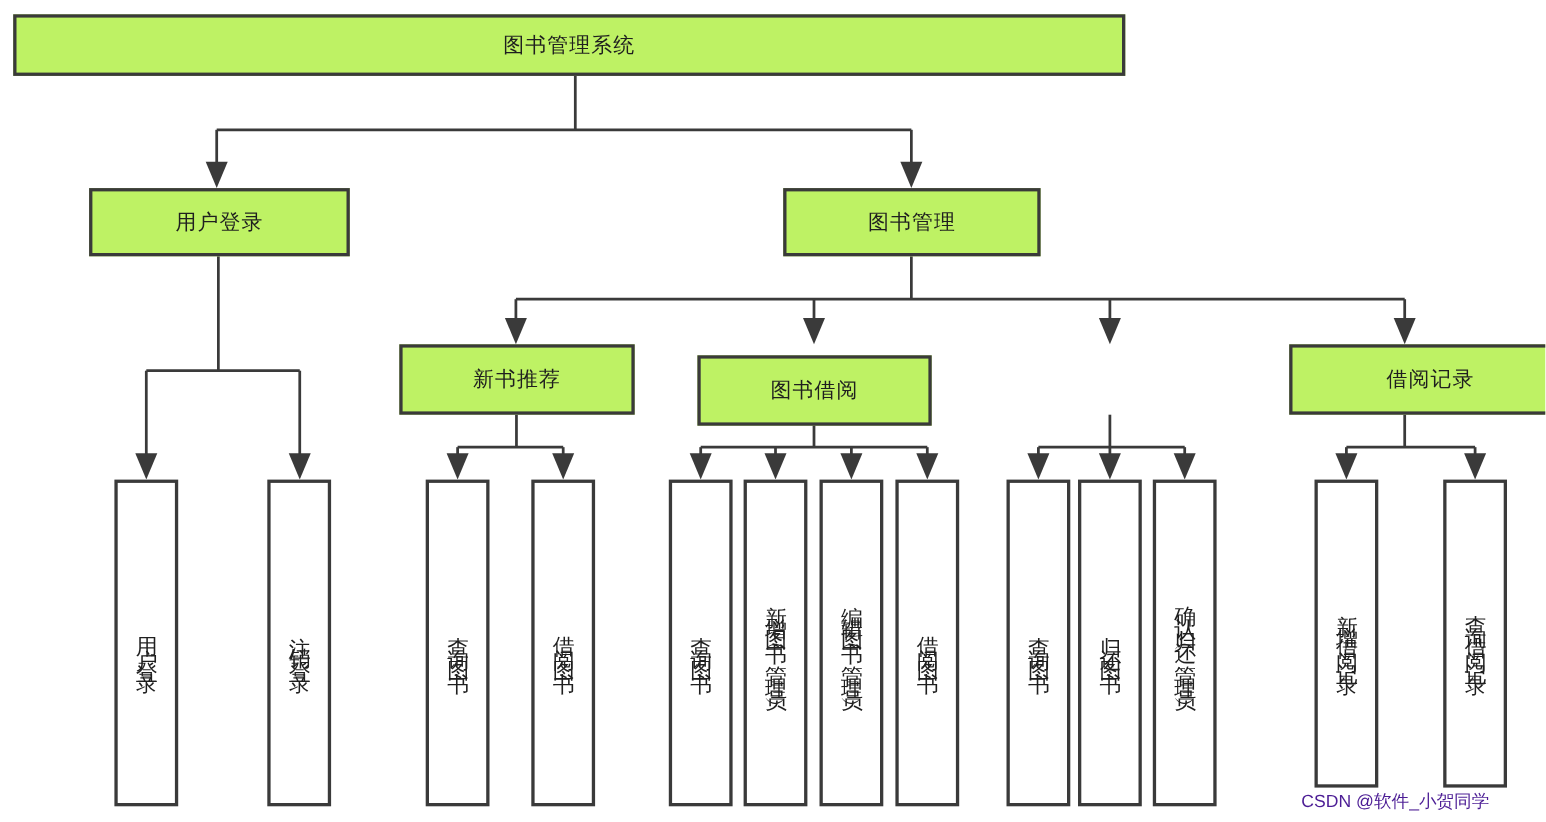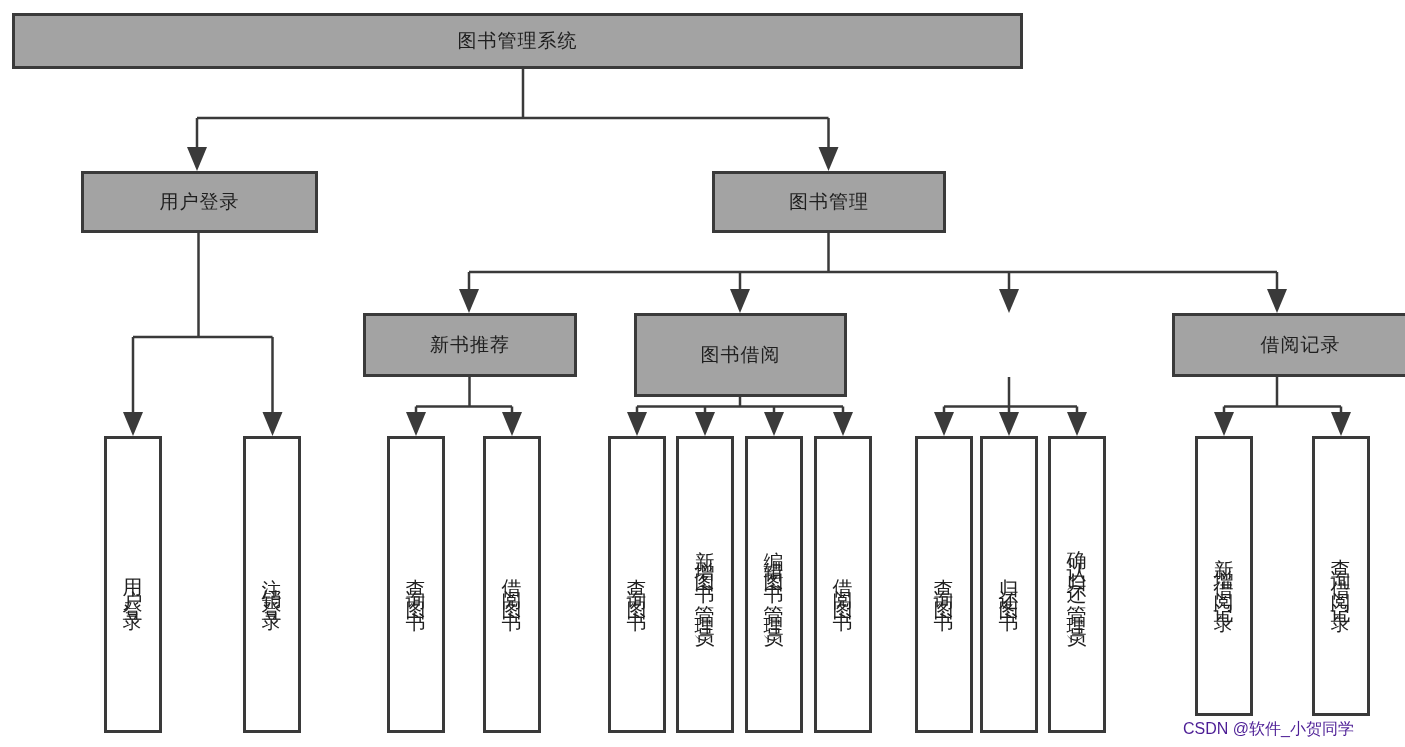--- a/index.html
+++ b/index.html
@@ -20,21 +20,21 @@
     left: 0;
     top: 0;
     width: 1405px;
     height: 747px;
     pointer-events: none;
   }
   .node {
     position: absolute;
     box-sizing: border-box;
     border: 3px solid #3a3a3a;
-    background: #a3a3a3;
+    background: #bef264;
     display: flex;
     align-items: center;
     justify-content: center;
     color: #1f1f1f;
     font-size: 19px;
     letter-spacing: 1px;
     z-index: 2;
   }
   .leaf {
     position: absolute;
@@ -148,21 +148,21 @@
   <div class="node" style="left:81px; top:171px; width:237px; height:62px;">
     <span>用户登录</span>
   </div>
   <div class="node" style="left:712px; top:171px; width:234px; height:62px;">
     <span>图书管理</span>
   </div>
 
   <div class="node" style="left:363px; top:313px; width:214px; height:64px;">
     <span>新书推荐</span>
   </div>
-  <div class="node" style="left:634px; top:313px; width:213px; height:84px;font-family:Liberation Serif, serif;">
+  <div class="node" style="left:634px; top:323px; width:213px; height:64px;font-family:Liberation Serif, serif;">
     <span>图书借阅</span>
   </div>
   <div class="node" style="left:1172px; top:313px; width:257px; height:64px;">
     <span>借阅记录</span>
   </div>
 
   <div class="leaf" style="left:104px; top:436px; width:58px; height:297px;">
     <span class="vtext">用户登录</span>
   </div>
   <div class="leaf" style="left:243px; top:436px; width:58px; height:297px;">

